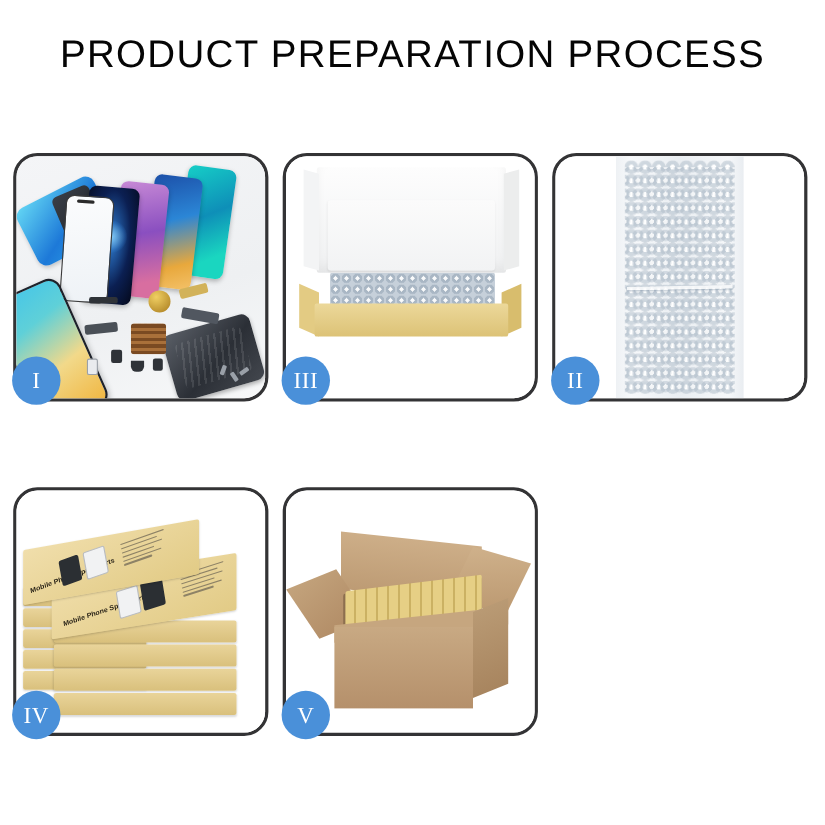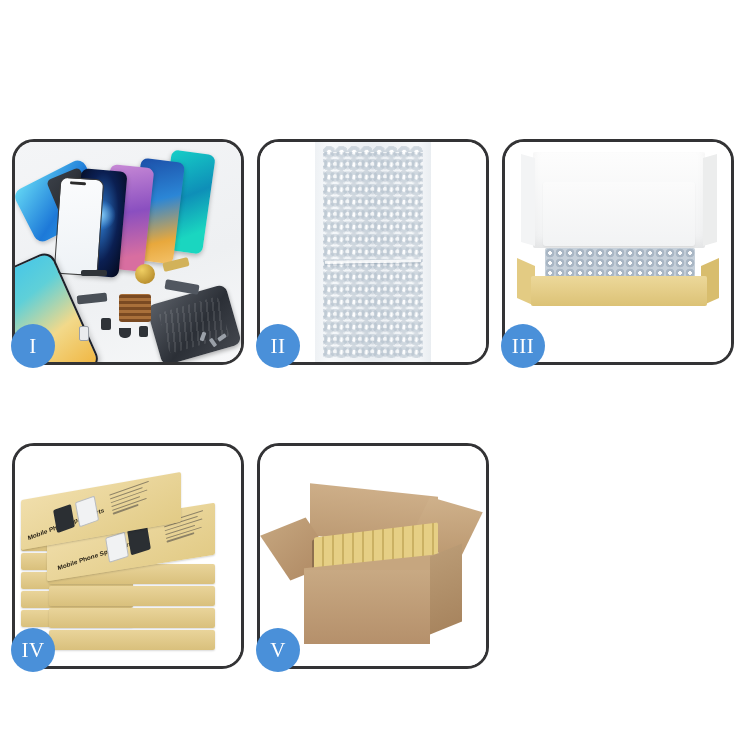--- a/index.html
+++ b/index.html
@@ -175,20 +175,21 @@
   .c6-seam{position:absolute;left:60px;top:62px;width:12px;height:26px;background:rgba(150,122,92,.55);}
   .c6-seam2{position:absolute;left:60px;top:126px;width:12px;height:22px;background:rgba(150,122,92,.55);}
   .c6-wrap{position:absolute;left:96px;top:-4px;width:86px;height:28px;background:rgba(235,240,244,.55);transform:skewY(-14deg);border-radius:3px;}
 </style>
 </head>
 <body>
 
 <div class="page">
 
   <div class="header">
+    <div class="title">PRODUCT PREPARATION PROCESS</div>
   </div>
 
   <div class="grid">
 
     <div class="card">
       <div class="card-inner p1">
         <div class="blue-film"></div>
         <div class="phone-fan">
           <div class="pf pf1"></div>
           <div class="pf pf2"></div>
@@ -211,40 +212,40 @@
         <div class="screws">
           <i style="left:0;top:0;transform:rotate(20deg);"></i>
           <i style="left:10px;top:6px;transform:rotate(-35deg);"></i>
           <i style="left:19px;top:1px;transform:rotate(55deg);"></i>
         </div>
       </div>
       <div class="badge">I</div>
     </div>
 
     <div class="card">
-      <div class="card-inner p2">
-        <div class="pouch">
-          <div class="bubbles"></div>
-          <div class="bubbles2"></div>
-          <div class="seam"></div>
-        </div>
-      </div>
-      <div class="badge">II</div>
-    </div>
-
-    <div class="card">
       <div class="card-inner p3">
         <div class="b3-lid"></div>
         <div class="b3-foam"></div>
         <div class="b3-bub"></div>
         <div class="b3-lcap"></div>
         <div class="b3-rcap"></div>
         <div class="b3-front"></div>
       </div>
       <div class="badge">III</div>
+    </div>
+
+    <div class="card">
+      <div class="card-inner p2">
+        <div class="pouch">
+          <div class="bubbles"></div>
+          <div class="bubbles2"></div>
+          <div class="seam"></div>
+        </div>
+      </div>
+      <div class="badge">II</div>
     </div>
 
     <div class="card">
       <div class="card-inner p4">
         <div class="stack">
 
           <div class="sb sb-side" style="left:0px;top:70px;width:112px;height:17px;"></div>
           <div class="sb sb-side" style="left:0px;top:89px;width:112px;height:17px;"></div>
           <div class="sb sb-side" style="left:0px;top:108px;width:112px;height:17px;"></div>
           <div class="sb sb-side" style="left:0px;top:127px;width:112px;height:17px;"></div>

